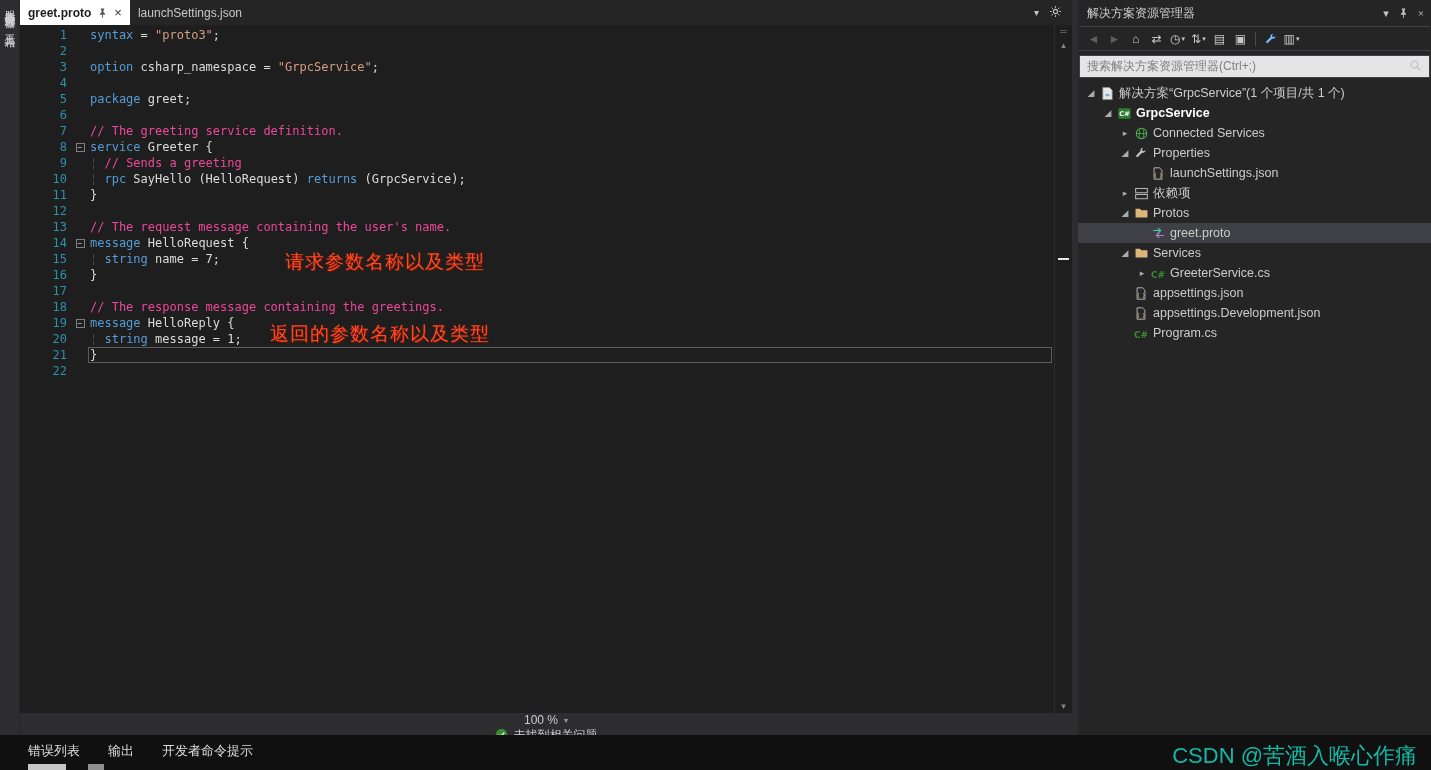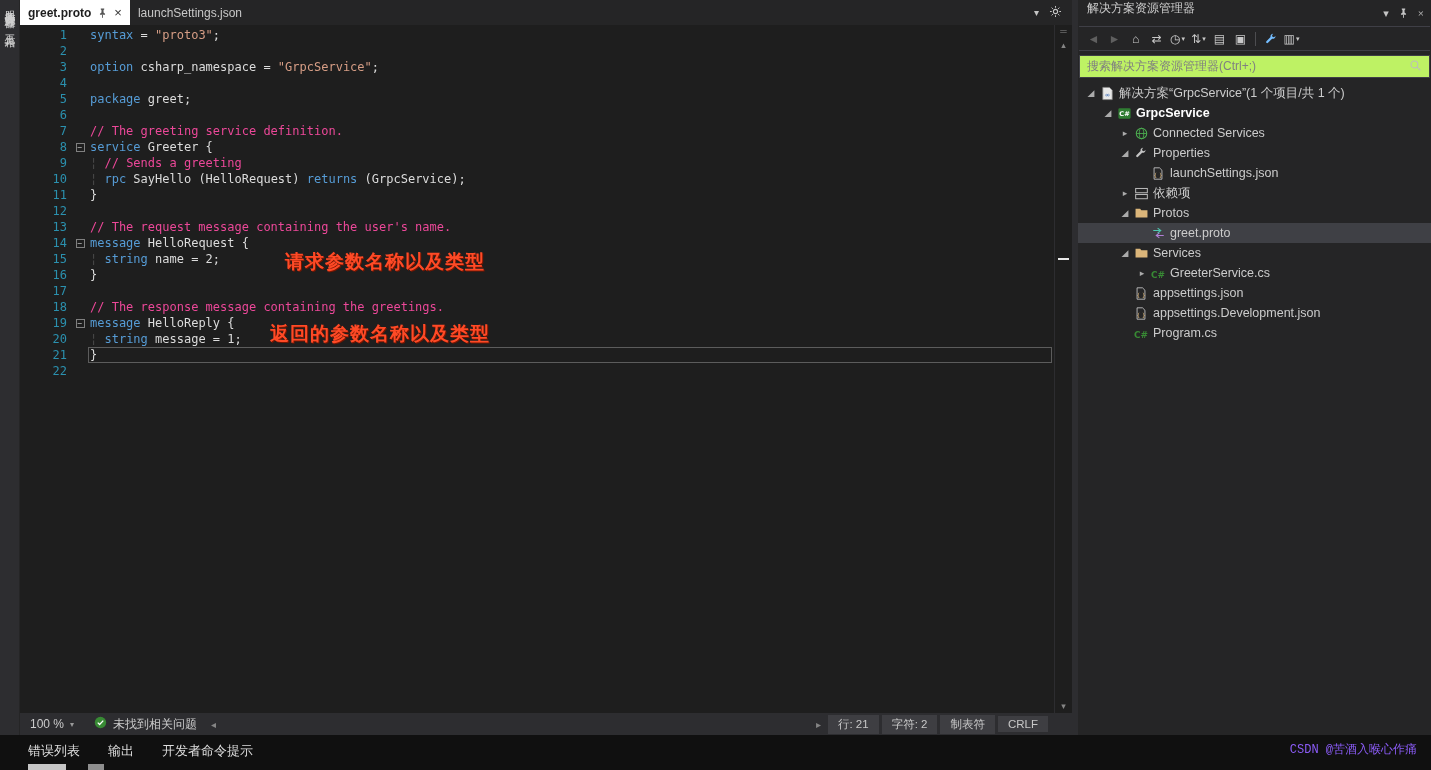--- a/index.html
+++ b/index.html
@@ -24,62 +24,62 @@
   .editor-body{flex:1;position:relative;background:#1E1E1E;overflow:hidden;}
   #code-lines{position:absolute;left:0;top:2px;right:18px;font-family:"DejaVu Sans Mono",monospace;font-size:12px;line-height:16px;}
   .code-line{display:flex;height:16px;position:relative;white-space:pre;}
   .line-num{width:52px;flex:none;text-align:right;padding-right:5px;color:#2B91AF;}
   .fold-col{width:16px;flex:none;display:flex;align-items:center;justify-content:center;}
   .fold-box{width:9px;height:9px;border:1px solid #808080;font-size:8px;line-height:7px;text-align:center;color:#C0C0C0;}
   .code-txt{margin-left:2px;}
   .tok-kw{color:#569CD6}.tok-str{color:#D69D85}.tok-com{color:#ec4899}.tok-pl{color:#DCDCDC}.tok-guide{color:#4A4A4A}
   .code-line.current::after{content:"";position:absolute;left:68px;right:2px;top:0;bottom:0;border:1px solid #5C5C5C;pointer-events:none;}
 
-  .annotation{position:absolute;font-size:19px;font-weight:bold;color:#FF4A26;letter-spacing:1px;text-shadow:1px 1px 0 #7A1500;white-space:nowrap;}
+  .annotation{position:absolute;font-size:19px;font-weight:normal;color:#FF4A26;letter-spacing:1px;text-shadow:1px 1px 0 #7A1500;white-space:nowrap;}
 
   .vscroll{position:absolute;right:0;top:0;bottom:0;width:18px;background:#1E1E1E;border-left:1px solid #2D2D30;}
   .vscroll .grip{position:absolute;top:1px;left:0;right:0;text-align:center;color:#909090;font-size:9px;}
   .vscroll .arr{position:absolute;left:0;right:0;text-align:center;color:#858585;font-size:9px;}
   .arr.up{top:15px}.arr.down{bottom:2px}
   .cursor-mark{position:absolute;left:3px;width:11px;height:2px;background:#E8E8E8;top:233px;}
 
-  .status-strip{height:22px;background:#2D2D30;display:flex;align-items:center;font-size:12px;color:#CCCCCC;}
+  .status-strip{height:22px;background:#2D2D30;display:flex;align-items:center;font-size:12px;color:#CCCCCC;flex-direction:column;}
   .zoom{display:flex;align-items:center;gap:6px;padding:0 10px;}
   .zoom .car{font-size:8px;color:#999;}
   .health{display:flex;align-items:center;gap:6px;padding:0 10px;}
   .hscroll{flex:1;display:flex;align-items:center;height:100%;}
   .harr{color:#858585;font-size:10px;padding:0 4px;}
   .htrack{flex:1;height:100%;background:#2D2D30;}
   .seg{background:#3E3E42;padding:2px 10px;margin-left:3px;font-size:11.5px;color:#C8C8C8;white-space:nowrap;}
   .seg.last{margin-right:24px;}
 
   
   .solution-explorer{position:absolute;left:1078px;top:0;width:353px;height:735px;background:#252526;display:flex;flex-direction:column;}
-  .se-header{height:26px;display:flex;padding:0 7px 0 9px;color:#CCCCCC;font-size:12px;gap:9px;font-family:Liberation Serif, serif;}
+  .se-header{height:26px;display:flex;align-items:center;padding:0 7px 0 9px;color:#CCCCCC;font-size:12px;gap:9px;font-family:Liberation Serif, serif;}
   .se-title{flex:1;white-space:nowrap;}
   .se-hicon{color:#C5C5C5;display:flex;align-items:center;font-size:11px;}
   .se-toolbar{height:25px;display:flex;align-items:center;padding:0 4px;border-top:1px solid #3F3F46;border-bottom:1px solid #3F3F46;margin:0 1px;}
   .tb-icon{height:20px;min-width:21px;display:flex;align-items:center;justify-content:center;font-size:12px;color:#C8C8C8;padding:0 2px;}
   .tb-icon.dim{color:#5F5F5F;}
   .tb-caret{font-size:7px;color:#C8C8C8;margin-left:1px;}
   .tb-div{width:1px;height:14px;background:#4D4D50;margin:0 4px;}
-  .se-search{margin:4px 1px 2px;height:23px;background:#bef264;border:1px solid #3F3F46;display:flex;align-items:center;padding:0 7px;font-size:12px;color:#808080;}
+  .se-search{margin:4px 1px 2px;height:23px;background:#e5e5e5;border:1px solid #3F3F46;display:flex;align-items:center;padding:0 7px;font-size:12px;color:#808080;}
   .se-search .ph{flex:1;white-space:nowrap;overflow:hidden;}
   #tree{flex:1;overflow:hidden;padding-top:3px;}
   .tree-row{height:20px;display:flex;align-items:center;font-size:12.5px;color:#CCCCCC;white-space:nowrap;}
   .tree-row.selected{background:#3F4045;}
   .tree-row.bold .tree-label{font-weight:bold;color:#FFFFFF;}
   .expander{width:14px;flex:none;text-align:center;font-size:9px;color:#ABABAB;}
   .tree-icon{width:18px;height:16px;flex:none;display:flex;align-items:center;justify-content:center;}
   .tree-label{margin-left:3px;}
 
   
-  .footer{position:absolute;left:0;top:735px;width:1431px;height:35px;background:#101010;font-family:Liberation Mono, monospace;}
+  .footer{position:absolute;left:0;top:735px;width:1431px;height:35px;background:#101010;}
   .footer-tabs{position:absolute;left:28px;top:7px;display:flex;gap:28px;font-size:13px;color:#DDDDDD;}
-  .watermark{position:absolute;right:14px;top:6px;font-size:12px;color:#8b5cf6;}
+  .watermark{position:absolute;right:14px;top:6px;font-size:22px;color:#14b8a6;}
   .tbk1{position:absolute;left:28px;bottom:0;width:38px;height:6px;background:#C6C6C6;}
   .tbk2{position:absolute;left:88px;bottom:0;width:16px;height:6px;background:#8E8E8E;}
 </style>
 </head>
 <body>
 
 <div id="app">
 
   <div class="activity-strip" id="strip">
       <div class="strip-tab">服务器资源管理器</div>
@@ -121,21 +121,21 @@
           <div class="code-line"><span class="line-num">5</span><span class="fold-col"></span><span class="code-txt"><span class="tok-kw">package</span><span class="tok-pl"> greet;</span></span></div>
           <div class="code-line"><span class="line-num">6</span><span class="fold-col"></span><span class="code-txt"></span></div>
           <div class="code-line"><span class="line-num">7</span><span class="fold-col"></span><span class="code-txt"><span class="tok-com">// The greeting service definition.</span></span></div>
           <div class="code-line"><span class="line-num">8</span><span class="fold-col"><span class="fold-box">−</span></span><span class="code-txt"><span class="tok-kw">service</span><span class="tok-pl"> Greeter {</span></span></div>
           <div class="code-line"><span class="line-num">9</span><span class="fold-col"></span><span class="code-txt"><span class="tok-guide">¦ </span><span class="tok-com">// Sends a greeting</span></span></div>
           <div class="code-line"><span class="line-num">10</span><span class="fold-col"></span><span class="code-txt"><span class="tok-guide">¦ </span><span class="tok-kw">rpc</span><span class="tok-pl"> SayHello (HelloRequest) </span><span class="tok-kw">returns</span><span class="tok-pl"> (GrpcService);</span></span></div>
           <div class="code-line"><span class="line-num">11</span><span class="fold-col"></span><span class="code-txt"><span class="tok-pl">}</span></span></div>
           <div class="code-line"><span class="line-num">12</span><span class="fold-col"></span><span class="code-txt"></span></div>
           <div class="code-line"><span class="line-num">13</span><span class="fold-col"></span><span class="code-txt"><span class="tok-com">// The request message containing the user's name.</span></span></div>
           <div class="code-line"><span class="line-num">14</span><span class="fold-col"><span class="fold-box">−</span></span><span class="code-txt"><span class="tok-kw">message</span><span class="tok-pl"> HelloRequest {</span></span></div>
-          <div class="code-line"><span class="line-num">15</span><span class="fold-col"></span><span class="code-txt"><span class="tok-guide">¦ </span><span class="tok-kw">string</span><span class="tok-pl"> name = 2;</span></span></div>
+          <div class="code-line"><span class="line-num">15</span><span class="fold-col"></span><span class="code-txt"><span class="tok-guide">¦ </span><span class="tok-kw">string</span><span class="tok-pl"> name = 7;</span></span></div>
           <div class="code-line"><span class="line-num">16</span><span class="fold-col"></span><span class="code-txt"><span class="tok-pl">}</span></span></div>
           <div class="code-line"><span class="line-num">17</span><span class="fold-col"></span><span class="code-txt"></span></div>
           <div class="code-line"><span class="line-num">18</span><span class="fold-col"></span><span class="code-txt"><span class="tok-com">// The response message containing the greetings.</span></span></div>
           <div class="code-line"><span class="line-num">19</span><span class="fold-col"><span class="fold-box">−</span></span><span class="code-txt"><span class="tok-kw">message</span><span class="tok-pl"> HelloReply {</span></span></div>
           <div class="code-line"><span class="line-num">20</span><span class="fold-col"></span><span class="code-txt"><span class="tok-guide">¦ </span><span class="tok-kw">string</span><span class="tok-pl"> message = 1;</span></span></div>
           <div class="code-line current"><span class="line-num">21</span><span class="fold-col"></span><span class="code-txt"><span class="tok-pl">}</span></span></div>
           <div class="code-line"><span class="line-num">22</span><span class="fold-col"></span><span class="code-txt"></span></div>
         </div>
       <div id="annotations">
           <div class="annotation" style="left: 265px; top: 224px;">请求参数名称以及类型</div>

